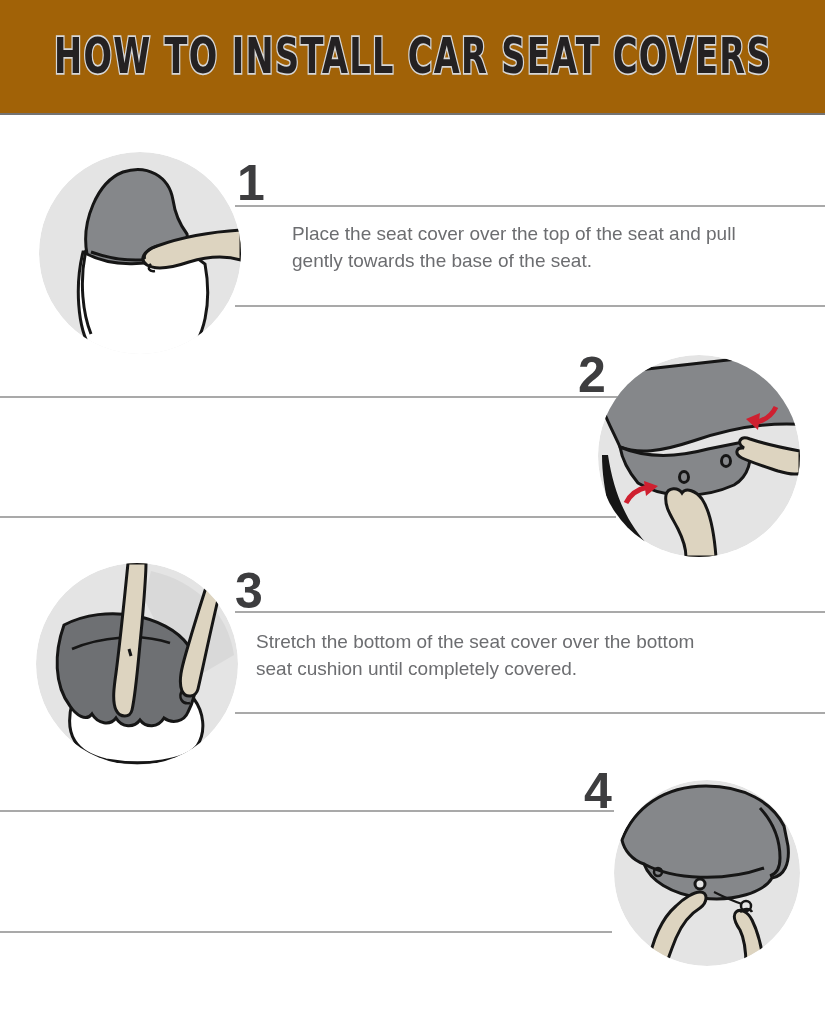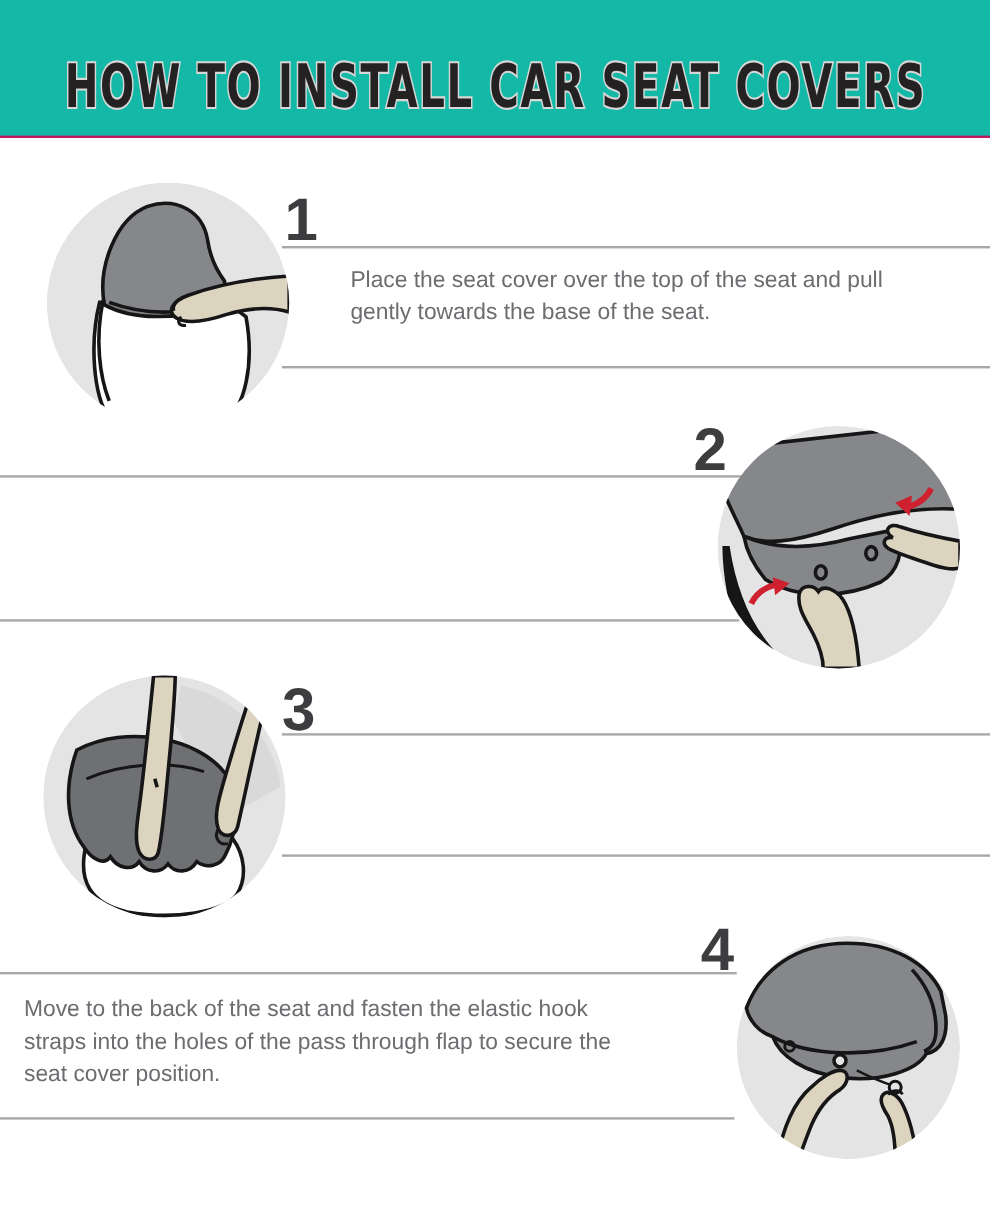--- a/index.html
+++ b/index.html
@@ -1,19 +1,19 @@
 <!DOCTYPE html>
 <html><head>
 <meta charset="utf-8">
 <style>
   html,body{margin:0;padding:0;background:#fff;}
   .page{position:relative;width:825px;height:1024px;background:#ffffff;overflow:hidden;
         font-family:"Liberation Sans",sans-serif;}
-  .header{position:absolute;left:0;top:0;width:825px;height:113px;background:#14b8a6;
-          border-bottom:2px solid #be185d;display:flex;align-items:flex-end;justify-content:center;}
+  .header{position:absolute;left:0;top:0;width:825px;height:113px;background:#a16207;
+          border-bottom:2px solid #737373;display:flex;align-items:center;justify-content:center;}
   .rule{position:absolute;height:2px;background:#a9a9a9;}
   .step-num{position:absolute;font-weight:bold;font-size:50px;color:#3d3d3f;line-height:1;letter-spacing:-2px;}
   .step-text{position:absolute;font-size:19px;line-height:26.8px;color:#6c6d70;white-space:pre-line;}
   .ill{position:absolute;}
   svg{display:block;}
 </style>
 </head>
 <body>
 
 <div class="page">
@@ -70,20 +70,22 @@
         <polygon points="46,126 60,131 48,141" fill="#cf2030"></polygon>
         <path d="M178,52 C174,60 166,66 156,68" fill="none" stroke="#cf2030" stroke-width="5"></path>
         <polygon points="160,75 148,64 162,58" fill="#cf2030"></polygon>
       </g>
     </svg>
   </div>
 
   <div class="rule" style="left:235px;top:611px;width:590px;"></div>
   <div class="rule" style="left:235px;top:712px;width:590px;"></div>
   <div class="step-num" style="left:235px;top:566px;">3</div>
+  <div class="step-text" style="left:256px;top:629px;width:560px;">Stretch the bottom of the seat cover over the bottom
+seat cushion until completely covered.</div>
 
   <div class="ill" style="left:36px;top:563px;">
     <svg width="202" height="202" viewBox="0 0 202 202">
       <clipPath id="c3">
           <circle cx="101" cy="101" r="101"></circle>
         </clipPath>
       <g clip-path="url(#c3)">
         <circle cx="101" cy="101" r="101" fill="#e4e4e4"></circle>
         <path d="M115,8 C160,18 192,50 198,92 L150,120 L108,36 Z" fill="#d9d9d9"></path>
         <path d="M36,140 C28,172 40,190 70,197 C110,204 150,197 161,183 C171,168 167,148 158,136 L40,132 Z" fill="#ffffff" stroke="#161616" stroke-width="3"></path>
@@ -93,23 +95,20 @@
         <path d="M93,86 l2,7" stroke="#161616" stroke-width="3"></path>
         <path d="M178,0 C168,30 158,62 150,90 C146,104 142,118 146,128 C150,136 160,134 162,126 C168,100 176,60 186,20 L190,0 Z" fill="#ddd4c0" stroke="#161616" stroke-width="3"></path>
         <path d="M146,128 C142,134 146,142 154,140" fill="none" stroke="#161616" stroke-width="2.5"></path>
       </g>
     </svg>
   </div>
 
   <div class="rule" style="left:0;top:810px;width:614px;"></div>
   <div class="rule" style="left:0;top:931px;width:612px;"></div>
   <div class="step-num" style="left:584px;top:766px;">4</div>
-  <div class="step-text" style="left:20px;top:829px;width:590px;">Move to the back of the seat and fasten the elastic hook
-straps into the holes of the pass through flap to secure the
-seat cover position.</div>
 
   <div class="ill" style="left:614px;top:780px;">
     <svg width="186" height="186" viewBox="0 0 186 186">
       <clipPath id="c4">
           <circle cx="93" cy="93" r="93"></circle>
         </clipPath>
       <g clip-path="url(#c4)">
         <circle cx="93" cy="93" r="93" fill="#e4e4e4"></circle>
         <path d="M8,60 C20,28 50,6 92,6 C130,6 158,22 170,46 L174,66 C176,84 170,96 158,98 C150,112 120,122 88,118 C56,114 36,100 30,84 C18,80 10,70 8,60 Z" fill="#85878a" stroke="#161616" stroke-width="3"></path>
         <path d="M146,28 C159,42 166,60 166,78 C166,88 162,94 156,96" fill="none" stroke="#161616" stroke-width="3"></path>

